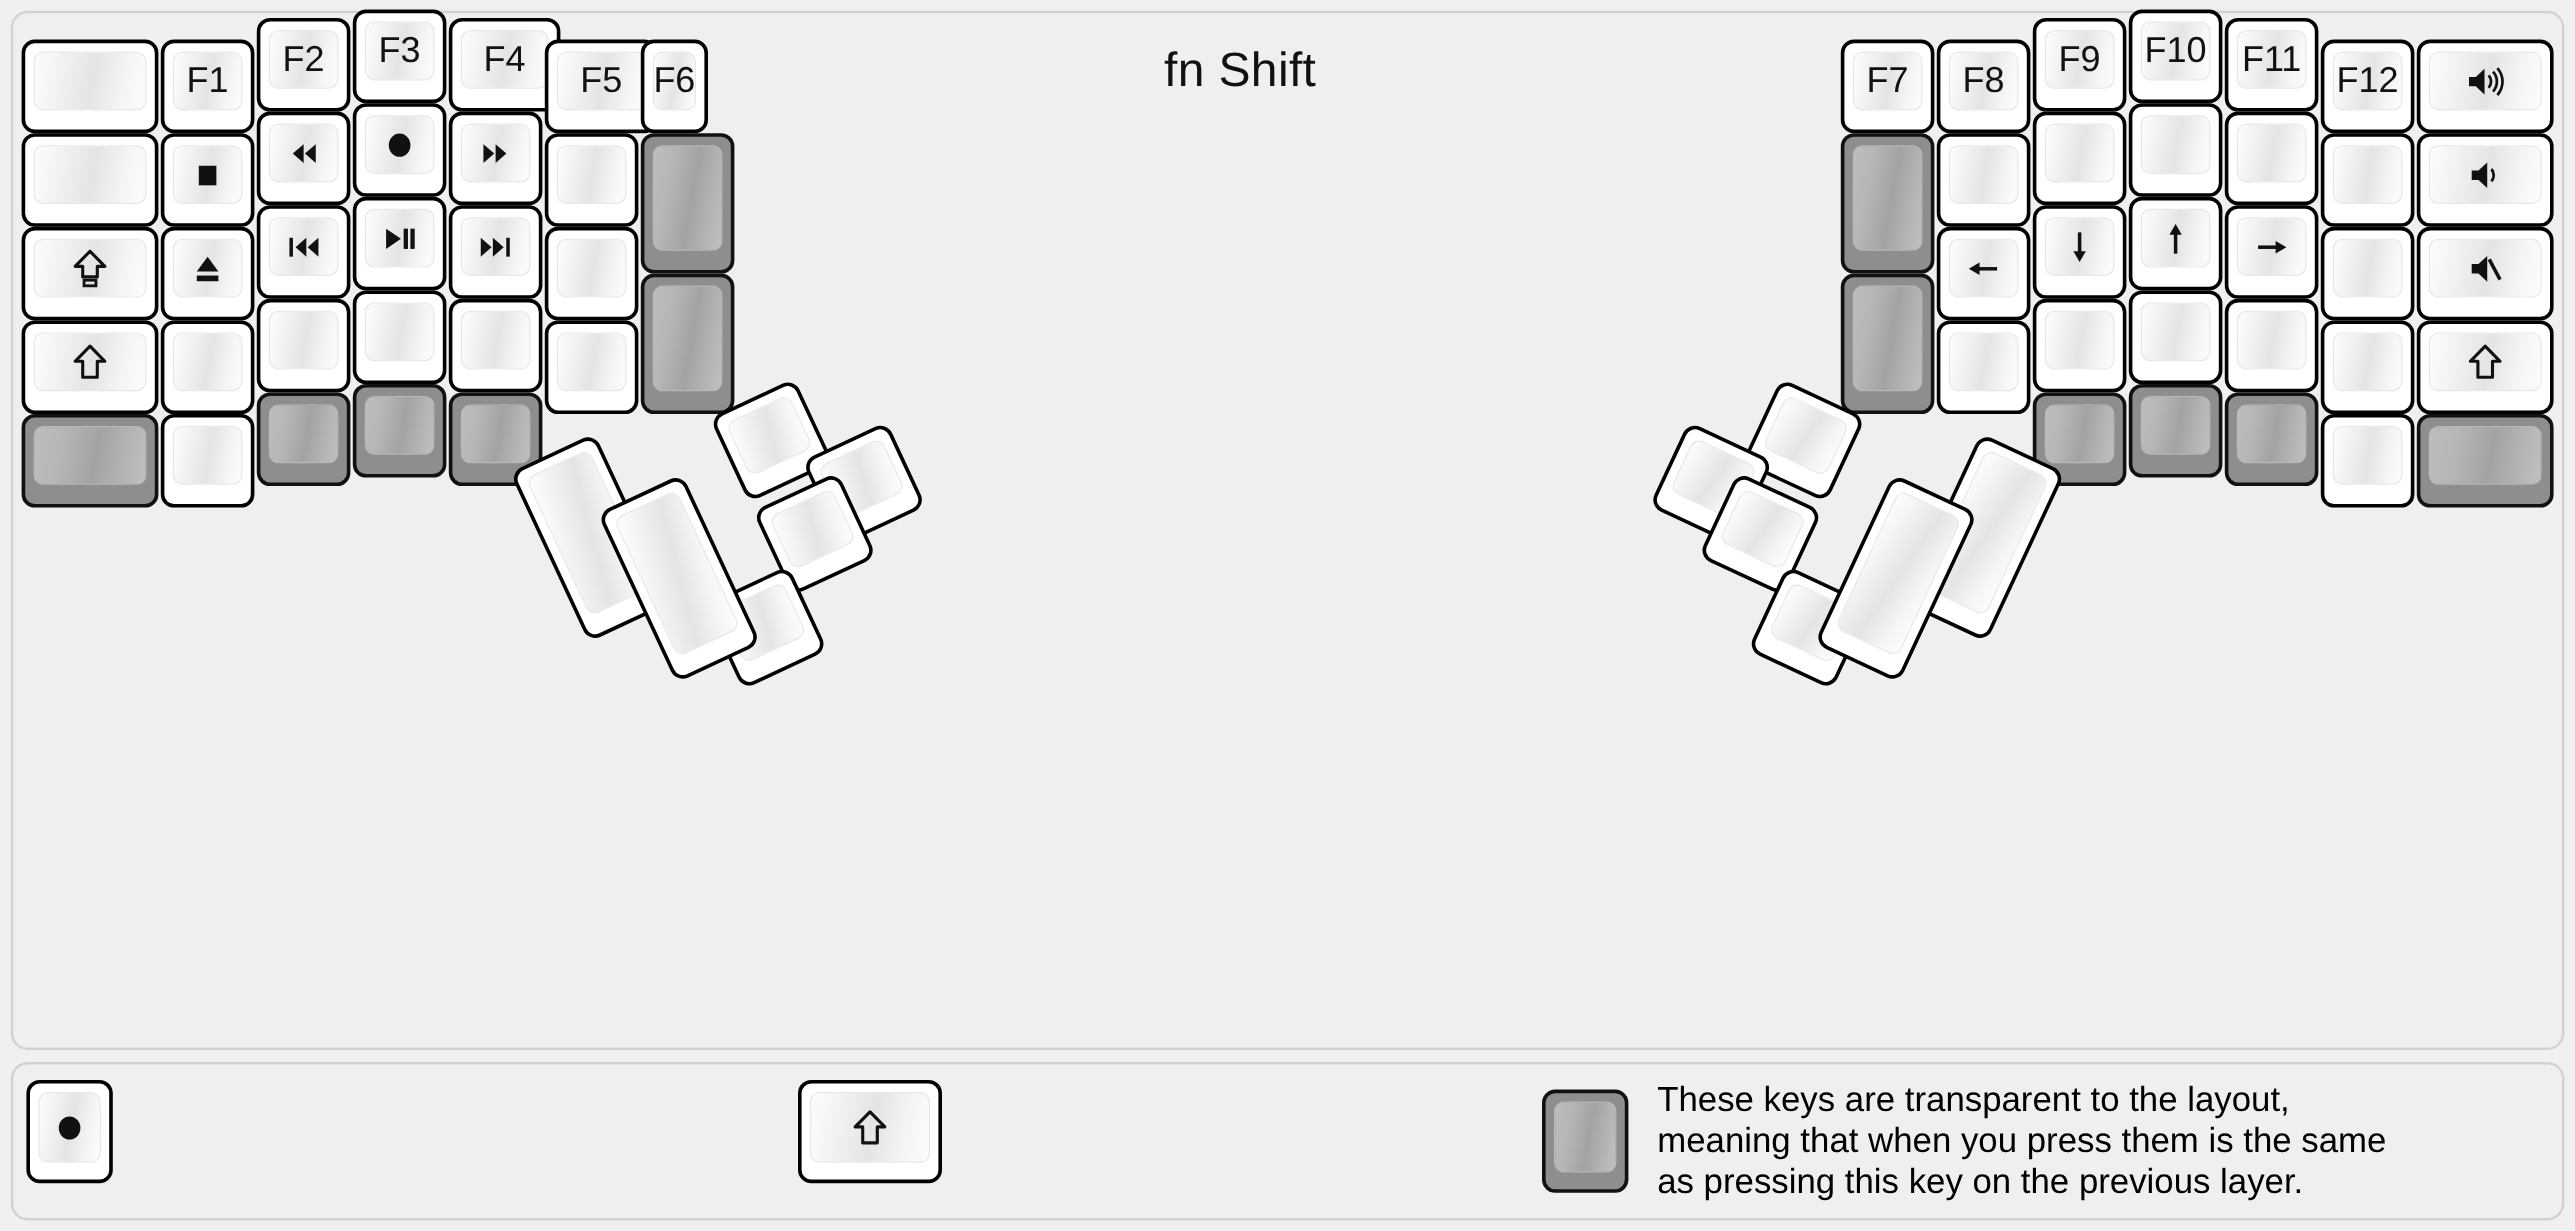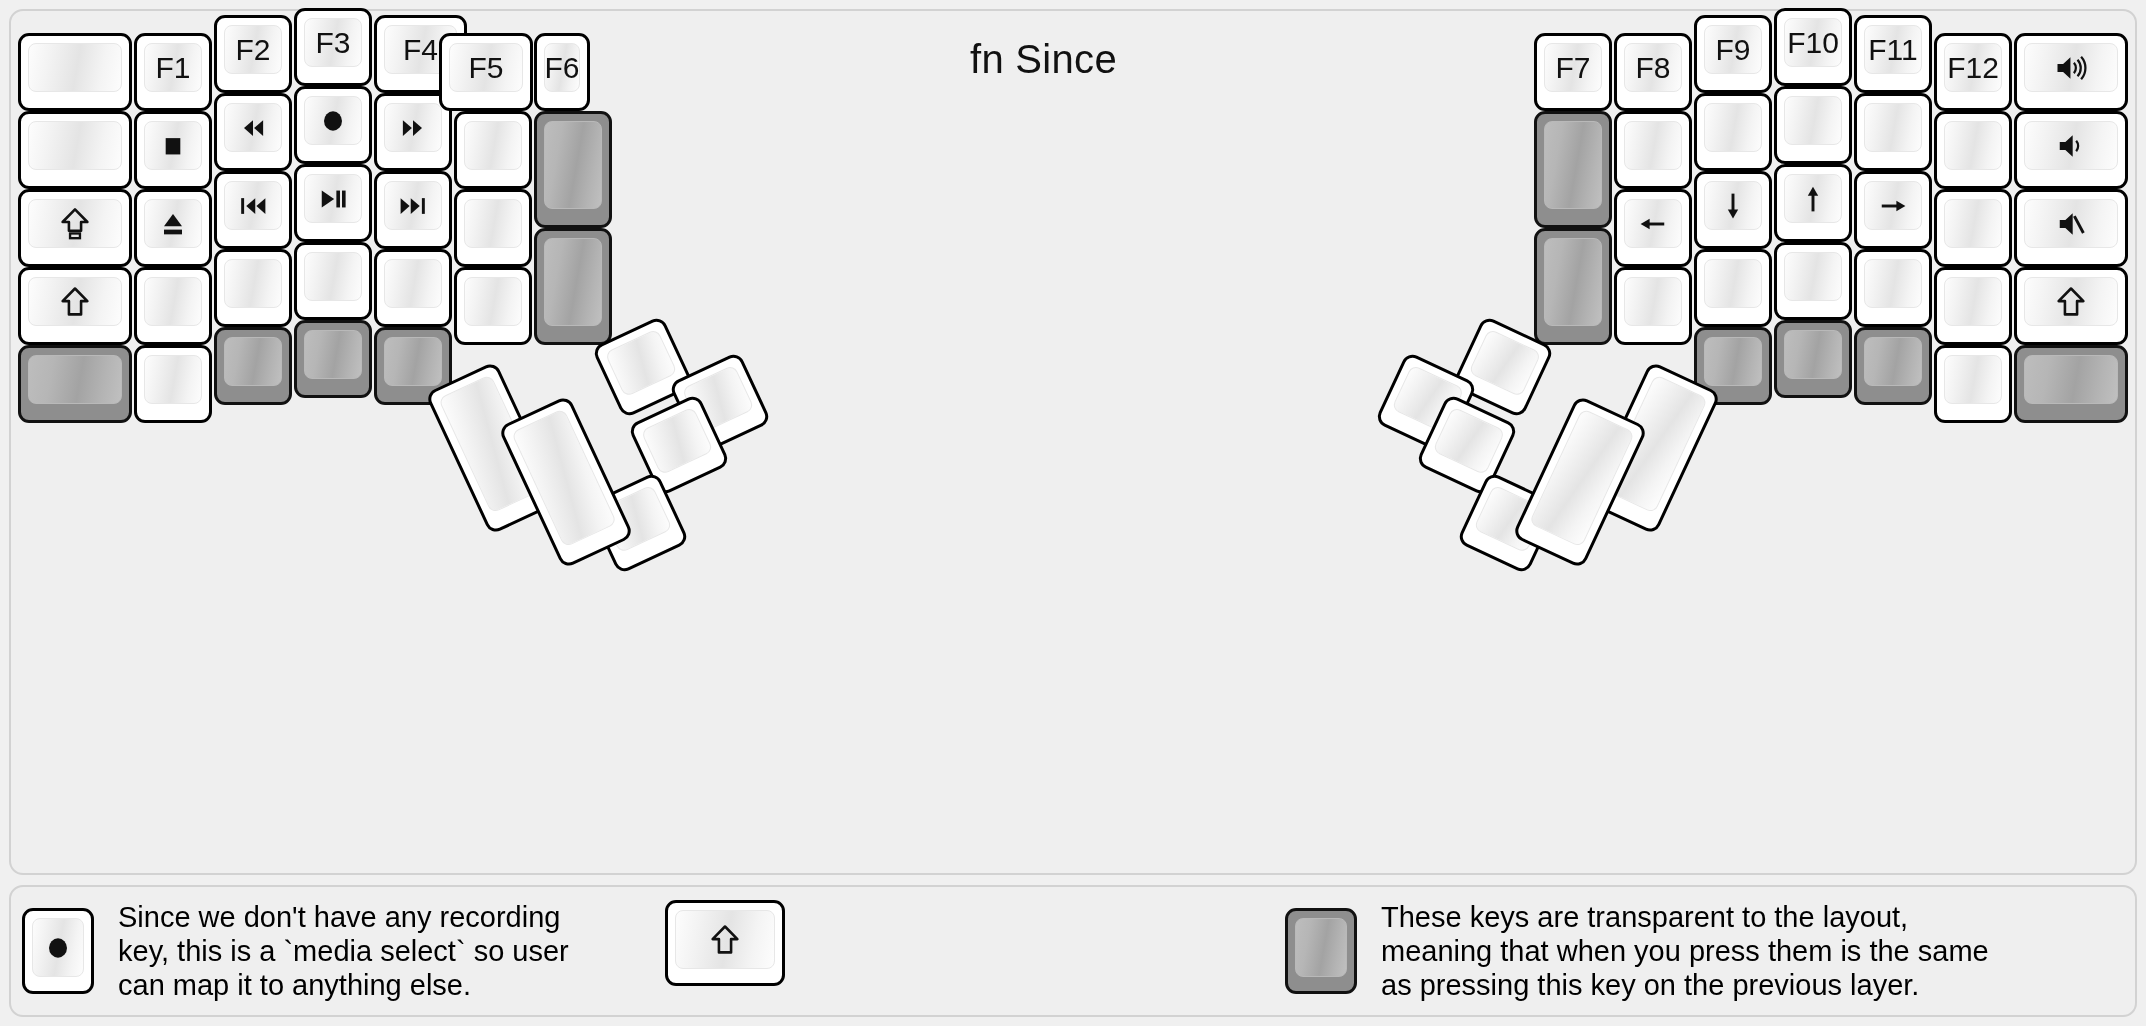--- a/index.html
+++ b/index.html
@@ -92,21 +92,21 @@
   svg{display:block;overflow:visible;}
 </style>
 </head>
 <body>
 
 <div id="root">
 
   <div id="board-frame" class="frame"></div>
   <div id="legend-frame" class="frame"></div>
 
-  <div id="layer-title">fn Since</div>
+  <div id="layer-title">fn Shift</div>
 
   <div id="keys-layer">
       <div class="key" style="left: 18px; top: 33px; width: 114px; height: 78px;">
         <div class="cap"></div>
         <div class="lbl"></div>
       </div>
       <div class="key" style="left: 18px; top: 111px; width: 114px; height: 78px;">
         <div class="cap"></div>
         <div class="lbl"></div>
       </div>
@@ -245,21 +245,21 @@
         </div>
       </div>
       <div class="key" style="left: 374px; top: 249px; width: 78px; height: 78px;">
         <div class="cap"></div>
         <div class="lbl"></div>
       </div>
       <div class="key trans" style="left: 374px; top: 327px; width: 78px; height: 78px;">
         <div class="cap"></div>
         <div class="lbl"></div>
       </div>
-      <div class="key" style="left: 439px; top: 33px; width: 94px; height: 78px;">
+      <div class="key" style="left: 454px; top: 33px; width: 94px; height: 78px;">
         <div class="cap"></div>
         <div class="lbl">F5</div>
       </div>
       <div class="key" style="left: 454px; top: 111px; width: 78px; height: 78px;">
         <div class="cap"></div>
         <div class="lbl"></div>
       </div>
       <div class="key" style="left: 454px; top: 189px; width: 78px; height: 78px;">
         <div class="cap"></div>
         <div class="lbl"></div>
@@ -501,23 +501,20 @@
   <div id="legend-layer">
       <div class="legend-item" style="left: 22px; top: 900px;">
         <div class="legend-key">
           <div class="cap"></div>
           <div class="lbl">
             <svg width="36" height="36" viewBox="0 0 32 32" fill="#111">
               <ellipse cx="16" cy="16" rx="8" ry="8.6"></ellipse>
             </svg>
           </div>
         </div>
-        <div class="legend-text">Since we don't have any recording
-key, this is a `media select` so user
-can map it to anything else.</div>
       </div>
       <div class="legend-item" style="left: 665px; top: 900px;">
         <div class="legend-key" style="width: 120px;">
           <div class="cap"></div>
           <div class="lbl">
             <svg width="36" height="36" viewBox="0 0 32 32" fill="#111">
               <path d="M16 4 L27 15.2 L21.4 15.2 L21.4 27 L10.6 27 L10.6 15.2 L5 15.2 Z" fill="none" stroke="#111" stroke-width="2.3" stroke-linejoin="round"></path>
             </svg>
           </div>
         </div>

